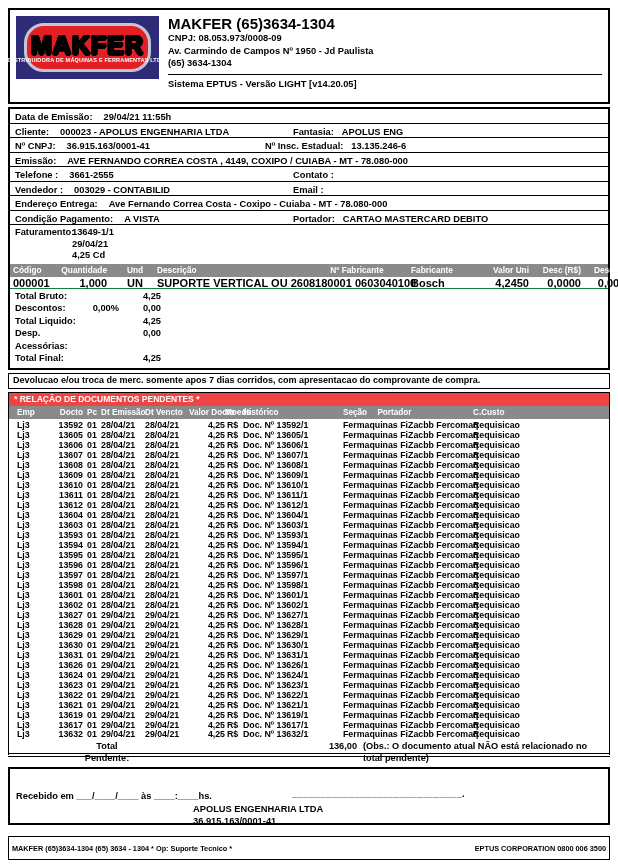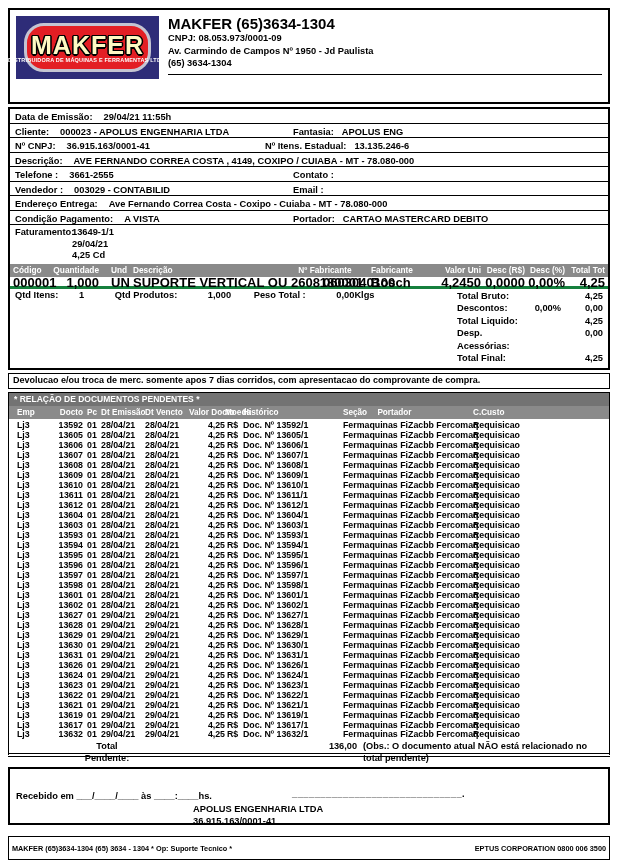--- a/index.html
+++ b/index.html
@@ -6,21 +6,21 @@
   html,body{background:#fff;}
   body{width:618px;height:864px;font-family:"Liberation Sans",sans-serif;font-weight:bold;color:#000;position:relative;padding:8px 8px 0 8px;}
   .box{border:2px solid #000;background:#fff;}
   .r{text-align:right;}
   .c{text-align:center;}
 
   
   .header-box{height:96px;margin-bottom:3px;position:relative;padding:5px 6px;}
   .logo{position:absolute;left:6px;top:6px;width:143px;height:63px;background:#2e2c78;padding:7px 8px;}
   .logo-capsule{background:#e31e24;border:3px solid #c4c4d2;border-radius:20px;height:49px;display:flex;flex-direction:column;align-items:center;justify-content:center;}
-  .logo-word{font-size:25px;font-weight:bold;letter-spacing:1px;color:#fef9c3;line-height:24px;
+  .logo-word{font-size:25px;font-weight:bold;letter-spacing:1px;color:#000000;line-height:24px;
     text-shadow:-1.5px 0 #000,1.5px 0 #000,0 -1.5px #000,0 1.5px #000,-1px -1px #000,1px 1px #000,-1px 1px #000,1px -1px #000;}
   .logo-tag{font-size:5.5px;color:#fff;letter-spacing:.2px;white-space:nowrap;}
   .hright{margin-left:152px;}
   .h-title{font-size:15px;line-height:17px;}
   .h-line{font-size:9.3px;line-height:12.5px;}
   .h-div{border-top:1px solid #000;margin:4px 0 0 0;}
   .h-sys{font-size:9.3px;line-height:14px;margin-left:0;padding-top:2px;}
   .h-fat{display:flex;font-size:9.3px;line-height:13px;align-items:baseline;}
   .h-fat .sp{flex:1;}
   .h-pag{margin-left:24px;}
@@ -29,40 +29,40 @@
   .info-box{margin-bottom:3px;}
   .inforow{position:relative;height:14.5px;font-size:9.3px;line-height:12px;padding:2px 1px 0 5px;border-bottom:1px solid #000;white-space:nowrap;}
   .inforow .lab{margin-right:11px;}
   .col2{position:absolute;left:283px;top:2px;}
   .col2 .lab{margin-right:8px;}
   .col2.n255{left:255px;}
   .fatblock{display:flex;font-size:9.3px;padding:2px 5px;line-height:11.5px;}
   .fatlab{width:57px;}
 
   
-  .itgrid{display:grid;grid-template-columns:38px 48px 28px 152px 92px 62px 48px 44px 40px 1fr;padding:0 3px;white-space:nowrap;}
+  .itgrid{display:grid;grid-template-columns:38px 48px 28px 152px 92px 62px 48px 44px 40px 1fr;padding:0 3px;white-space:nowrap;gap:8px;}
   .ithead{background:#8a8a8a;color:#fff;font-size:8.3px;height:13px;line-height:13px;}
-  .itrow{font-size:13px;height:12.5px;line-height:12px;border-bottom:3px solid #15803d;}
+  .itrow{font-size:11px;height:12.5px;line-height:12px;border-bottom:1px solid #15803d;}
   .it-desc{padding-left:6px;}
   .it-nfabv{padding-left:44px;}
   .it-und{padding-left:12px;}
 
   
   .sumwrap{display:flex;justify-content:space-between;padding:1px 5px 4px 5px;font-size:9.3px;}
   .qtdline span{display:inline-block;}
   .m18{margin-right:18px;} .m28{margin-right:28px;} .m20{margin-right:20px;}
   .totblock{width:146px;line-height:12.4px;}
   .totline{display:grid;grid-template-columns:1fr 40px 42px;}
 
   
   .notice{border:1px solid #000;font-size:9px;line-height:13px;height:16px;padding:0 4px;margin-bottom:3px;}
 
   
   .pending-box{border:1px solid #000;border-bottom:4px double #000;margin-bottom:10px;}
-  .ptitle{background:#737373;color:#fff;font-size:8.5px;height:13px;line-height:13px;padding:0 5px;}
+  .ptitle{background:#ef4444;color:#fff;font-size:8.5px;height:13px;line-height:13px;padding:0 5px;}
   .pgrid{display:grid;grid-template-columns:26px 40px 18px 44px 44px 36px 18px 100px 130px 1fr;padding:0 8px;white-space:nowrap;}
   .phead{background:#8a8a8a;color:#fff;font-size:8.2px;height:13px;line-height:13px;margin-bottom:2px;}
   .phead .por-h{padding-left:8px;}
   .prow{font-size:8.8px;height:9.97px;line-height:9.8px;}
   .prow .c3,.phead .c3{padding-left:4px;}
   .prow .c7{padding-left:2px;}
   .c9{overflow:visible;}
   .ptotal{display:grid;grid-template-columns:128px 216px 1fr;font-size:9.2px;height:13px;line-height:12px;padding:0 4px;}
   .ptotal .tp-l{text-align:center;padding-left:60px;}
 
@@ -81,41 +81,42 @@
 
 <div class="box header-box">
   <div class="logo">
     <div class="logo-capsule">
       <div class="logo-word">MAKFER</div>
       <div class="logo-tag">DISTRIBUIDORA DE MÁQUINAS E FERRAMENTAS LTDA.</div>
     </div>
   </div>
   <div class="hright">
     <div class="h-title">MAKFER (65)3634-1304</div>
-    <div class="h-line">CNPJ: 08.053.973/0001-09</div>
+    <div class="h-line">CNPJ: 08.053.973/0008-09</div>
     <div class="h-line">Av. Carmindo de Campos Nº 1950 - Jd Paulista</div>
     <div class="h-line">(65) 3634-1304</div>
     <div class="h-div"></div>
+    <div class="h-sys">Sistema EPTUS - Versão LIGHT [v14.20.05]</div>
   </div>
 </div>
 
 <div class="box info-box">
   <div class="inforow">
     <span class="lab">Data de Emissão:</span><span>29/04/21 11:55h</span>
   </div>
   <div class="inforow">
     <span class="lab">Cliente:</span><span>000023 - APOLUS ENGENHARIA LTDA</span>
     <span class="col2"><span class="lab">Fantasia:</span><span>APOLUS ENG</span></span>
   </div>
   <div class="inforow">
     <span class="lab">Nº CNPJ:</span><span>36.915.163/0001-41</span>
-    <span class="col2 n255"><span class="lab">Nº Itens. Estadual:</span><span>13.135.246-6</span></span>
-  </div>
-  <div class="inforow">
-    <span class="lab">Descrição:</span><span>AVE FERNANDO CORREA COSTA , 4149, COXIPO / CUIABA - MT - 78.080-000</span>
+    <span class="col2 n255"><span class="lab">Nº Insc. Estadual:</span><span>13.135.246-6</span></span>
+  </div>
+  <div class="inforow">
+    <span class="lab">Emissão:</span><span>AVE FERNANDO CORREA COSTA , 4149, COXIPO / CUIABA - MT - 78.080-000</span>
   </div>
   <div class="inforow">
     <span class="lab">Telefone :</span><span>3661-2555</span>
     <span class="col2"><span class="lab">Contato :</span><span></span></span>
   </div>
   <div class="inforow">
     <span class="lab">Vendedor :</span><span>003029 - CONTABILID</span>
     <span class="col2"><span class="lab">Email :</span><span></span></span>
   </div>
   <div class="inforow">
@@ -153,28 +154,20 @@
     <span class="it-desc">SUPORTE VERTICAL OU 2608180001</span>
     <span class="it-nfabv">0603040100</span>
     <span>Bosch</span>
     <span class="r">4,2450</span>
     <span class="r">0,0000</span>
     <span class="r">0,00%</span>
     <span class="r">4,25</span>
   </div>
 
   <div class="sumwrap">
-    <div class="qtdline">
-      <span class="m18">Qtd Itens:</span>
-      <span class="m28">1</span>
-      <span class="m28">Qtd Produtos:</span>
-      <span class="m20">1,000</span>
-      <span class="m28">Peso Total :</span>
-      <span>0,00Klgs</span>
-    </div>
     <div class="totblock">
       <div class="totline">
         <span>Total Bruto:</span>
           <span class="r"></span>
           <span class="r">4,25</span>
       </div>
       <div class="totline">
         <span>Descontos:</span>
           <span class="r">0,00%</span>
           <span class="r">0,00</span>

